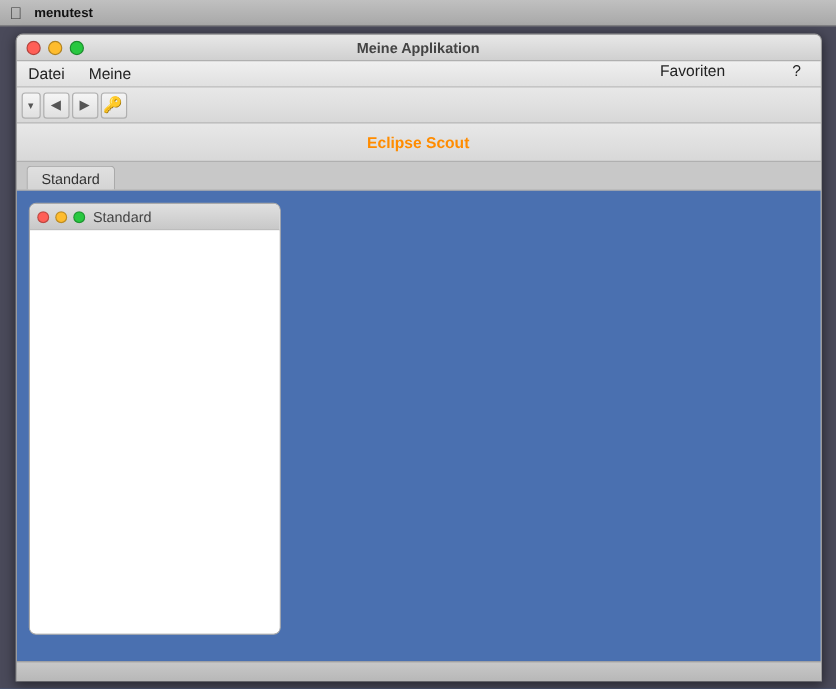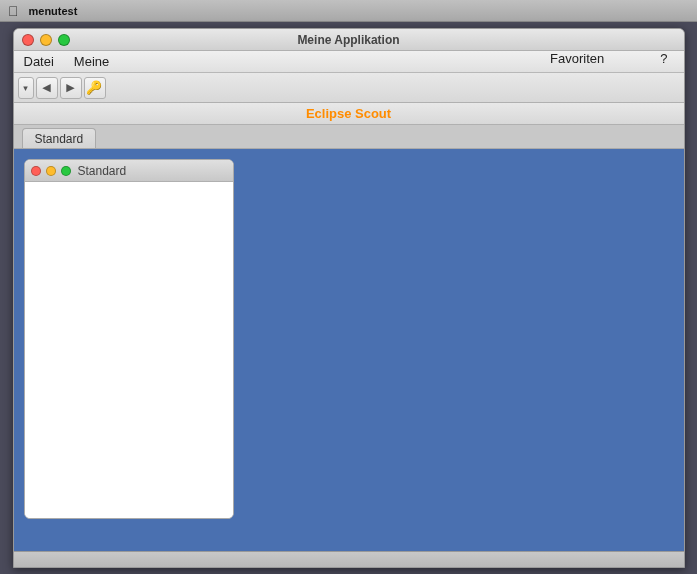--- a/index.html
+++ b/index.html
@@ -155,21 +155,21 @@
       display: flex;
       align-items: center;
       justify-content: center;
       font-size: 9px;
       color: #555;
       cursor: pointer;
     }
 
     
     .app-title-bar {
-      height: 22px;
+      height: 32px;
       background: linear-gradient(to bottom, #e8e8e8, #d8d8d8);
       display: flex;
       align-items: center;
       justify-content: center;
       border-bottom: 1px solid #b0b0b0;
       flex-shrink: 0;
     }
 
     .eclipse-scout-title {
       font-size: 13px;

